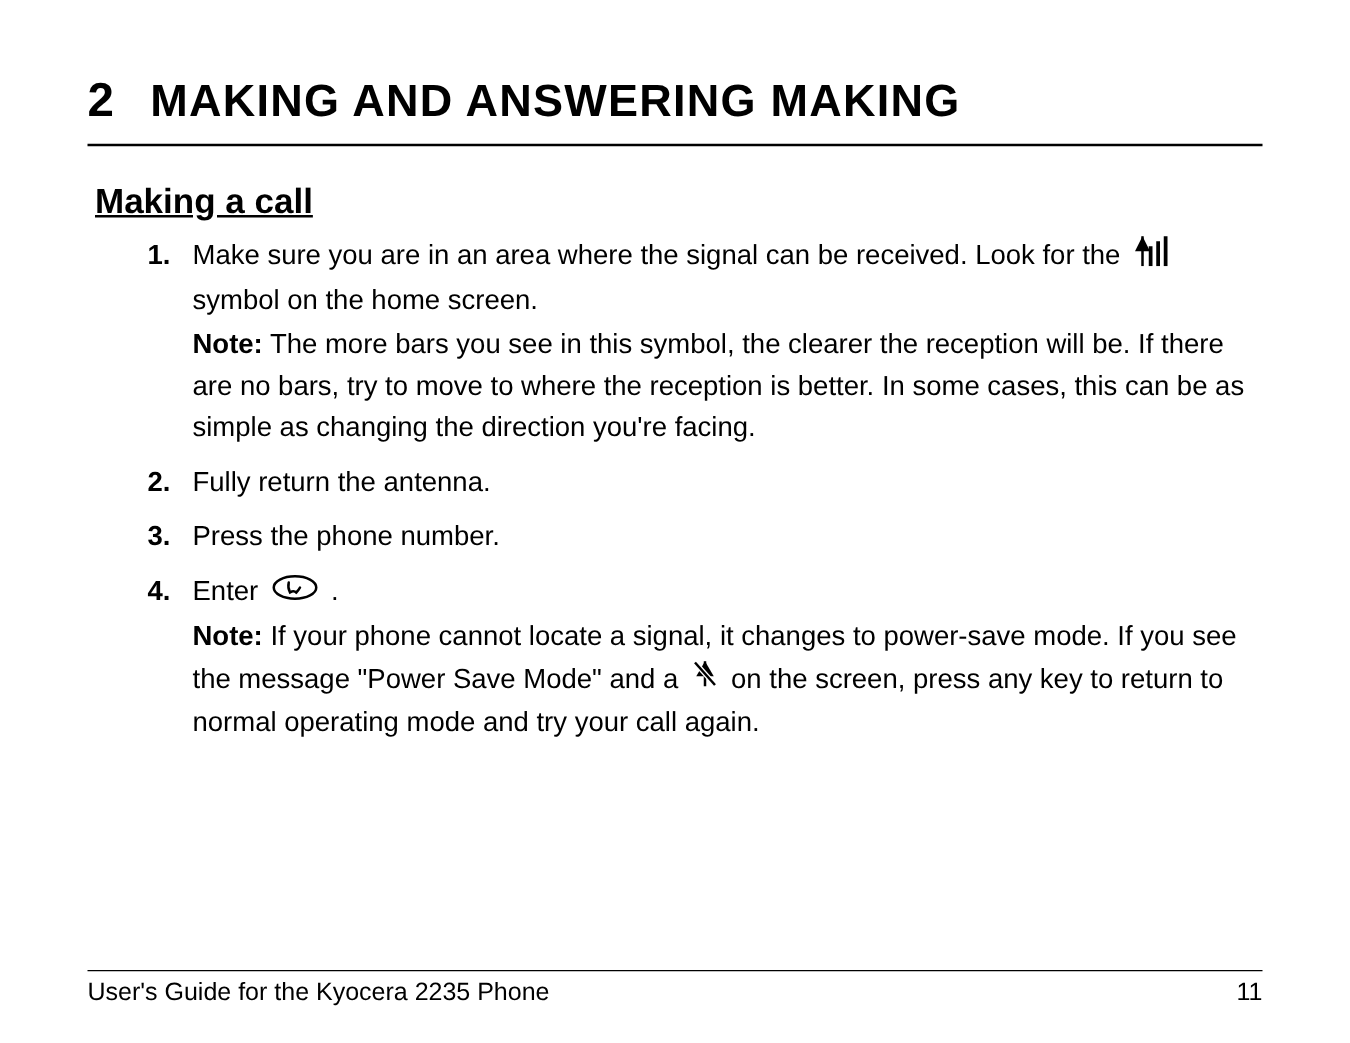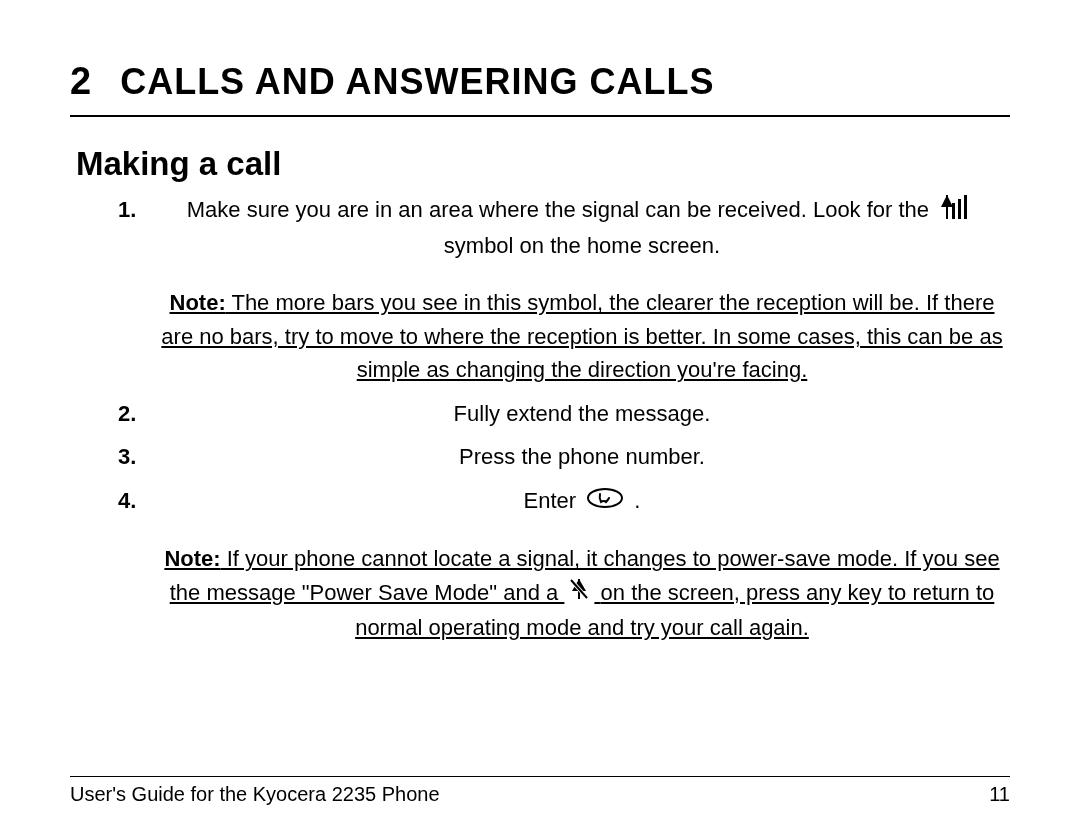--- a/index.html
+++ b/index.html
@@ -24,47 +24,46 @@
       font-size: 38px;
       font-weight: 900;
       letter-spacing: 1px;
     }
     .chapter-title {
       font-size: 36px;
       font-weight: 900;
       letter-spacing: 1px;
     }
     .section-title {
-      font-size: 33px;
+      font-size: 28px;
       font-weight: 700;
       margin-left: 6px;
       margin-bottom: 10px;
+      text-decoration: underline;
     }
     .list {
       padding-left: 48px;
     }
     .item {
       display: flex;
       font-size: 22px;
       line-height: 1.52;
       margin-bottom: 10px;
     }
     .item-num {
       font-weight: 700;
       width: 36px;
       flex-shrink: 0;
     }
     .item-body {
       flex: 1;
-      text-align: center;
     }
     .note-label { font-weight: 700; }
     .note-block {
-      margin-top: 24px;
-      text-decoration: underline;
+      margin-top: 2px;
     }
     .icon {
       display: inline-block;
       vertical-align: middle;
       margin: 0 4px;
     }
     .footer {
       position: absolute;
       left: 70px;
       right: 70px;
@@ -75,21 +74,21 @@
       justify-content: space-between;
       font-size: 20px;
       gap: 40px;
     }
   </style>
 </head>
 <body>
 
 <div class="chapter">
   <span class="chapter-num">2</span>
-  <span class="chapter-title">CALLS AND ANSWERING CALLS</span>
+  <span class="chapter-title">MAKING AND ANSWERING MAKING</span>
 </div>
 
 <div class="section-title">Making a call</div>
 
 <div class="list">
 
   <div class="item">
     <div class="item-num">1.</div>
     <div class="item-body">
       <span>Make sure you are in an area where the signal can be received. Look for the </span>
@@ -104,21 +103,21 @@
       </span>
       <span> symbol on the home screen.</span>
       <div class="note-block">
         <span class="note-label">Note:</span><span> The more bars you see in this symbol, the clearer the reception will be. If there are no bars, try to move to where the reception is better. In some cases, this can be as simple as changing the direction you're facing.</span>
       </div>
     </div>
   </div>
 
   <div class="item">
     <div class="item-num">2.</div>
-    <div class="item-body">Fully extend the message.</div>
+    <div class="item-body">Fully return the antenna.</div>
   </div>
 
   <div class="item">
     <div class="item-num">3.</div>
     <div class="item-body">Press the phone number.</div>
   </div>
 
   <div class="item">
     <div class="item-num">4.</div>
     <div class="item-body">

